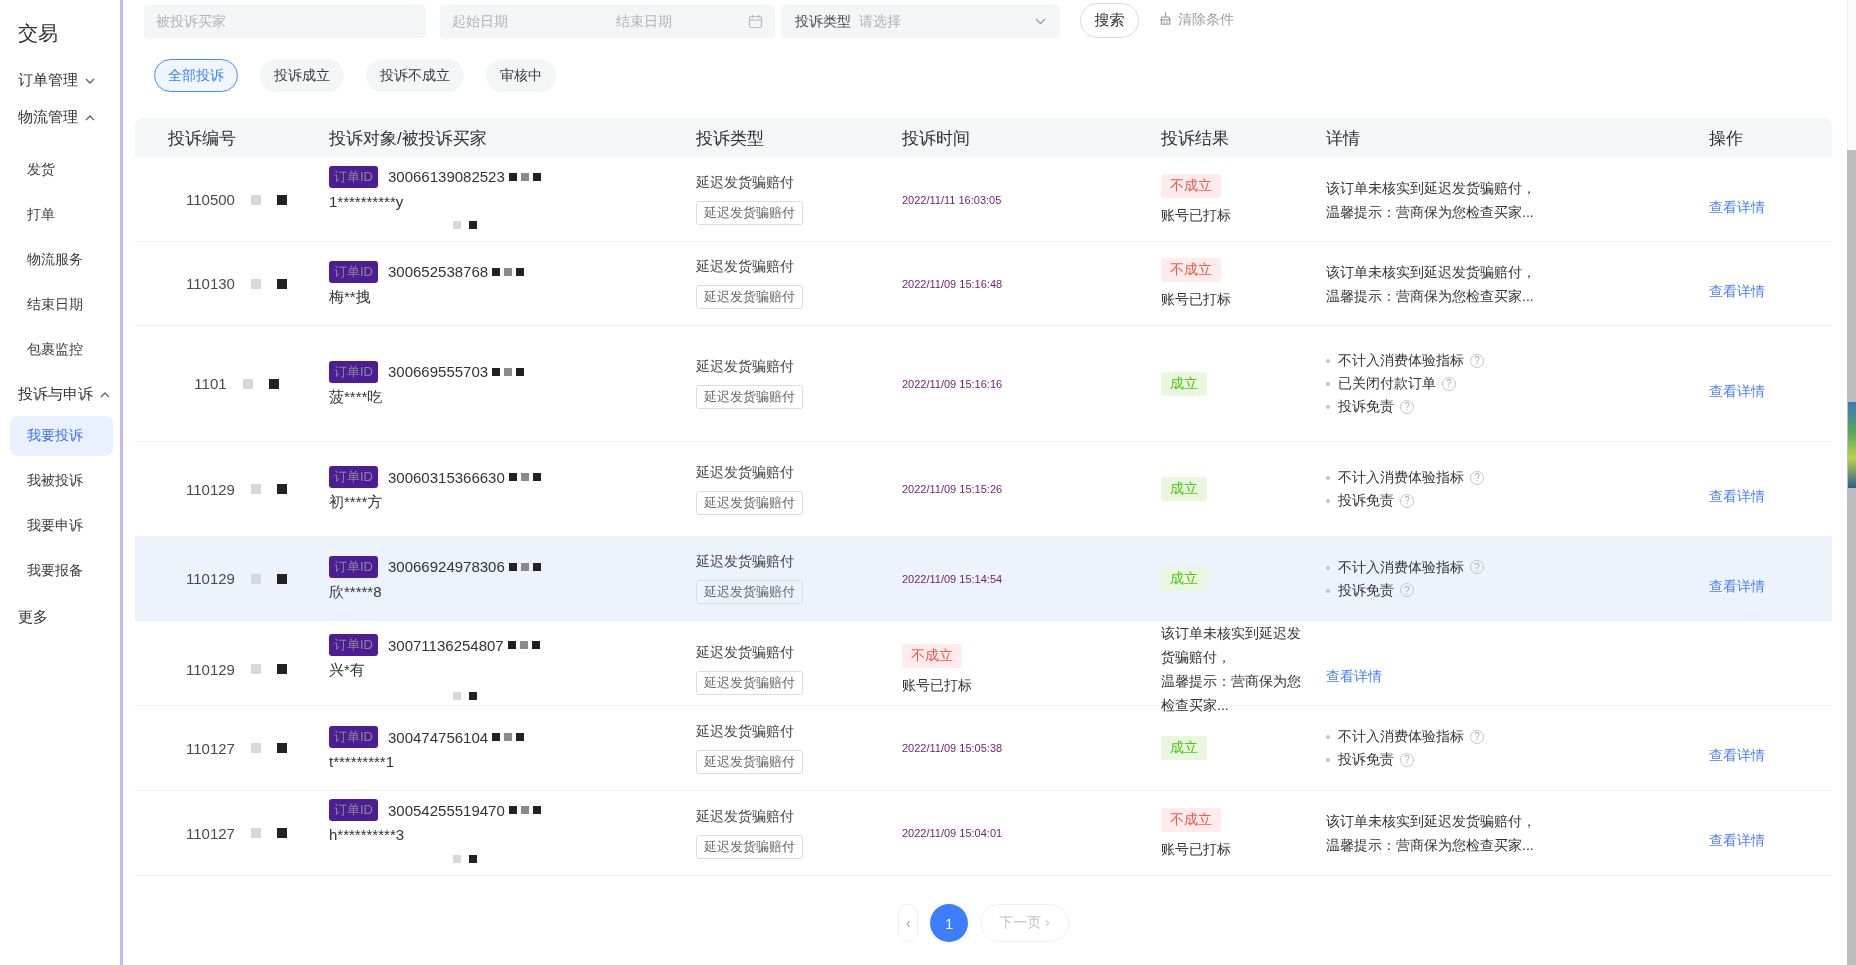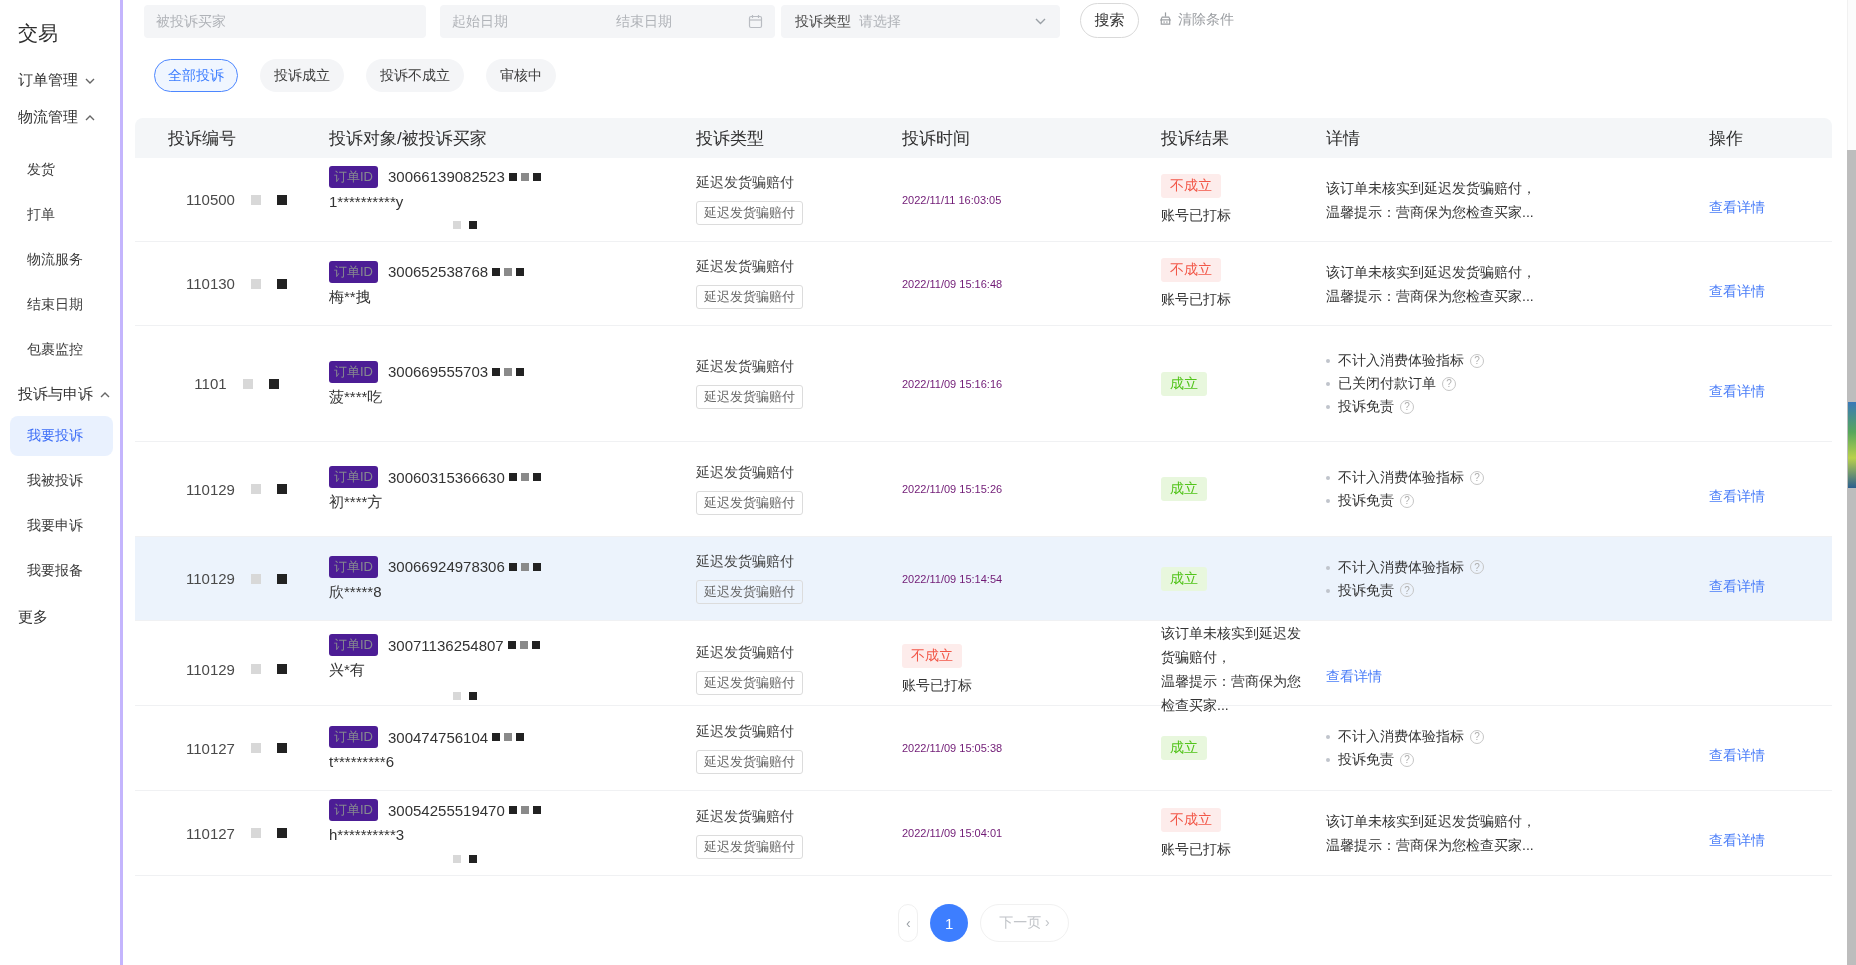--- a/index.html
+++ b/index.html
@@ -516,21 +516,21 @@
       <span class="px"></span>
     </div>
     <div class="cell c2">
       <div class="order-line">
         <span class="chip">订单ID</span>
         <span>300474756104</span>
         <span class="px sm"></span>
         <span class="px mid sm"></span>
         <span class="px sm"></span>
       </div>
-      <div class="buyer-line">t*********6</div>
+      <div class="buyer-line">t*********1</div>
 
     </div>
     <div class="cell c3">
       <div class="type-main">延迟发货骗赔付</div>
       <div class="type-tag">延迟发货骗赔付</div>
     </div>
     <div class="cell c4">
       <span>2022/11/09 15:05:38</span>
     </div>
     <div class="cell c5">

